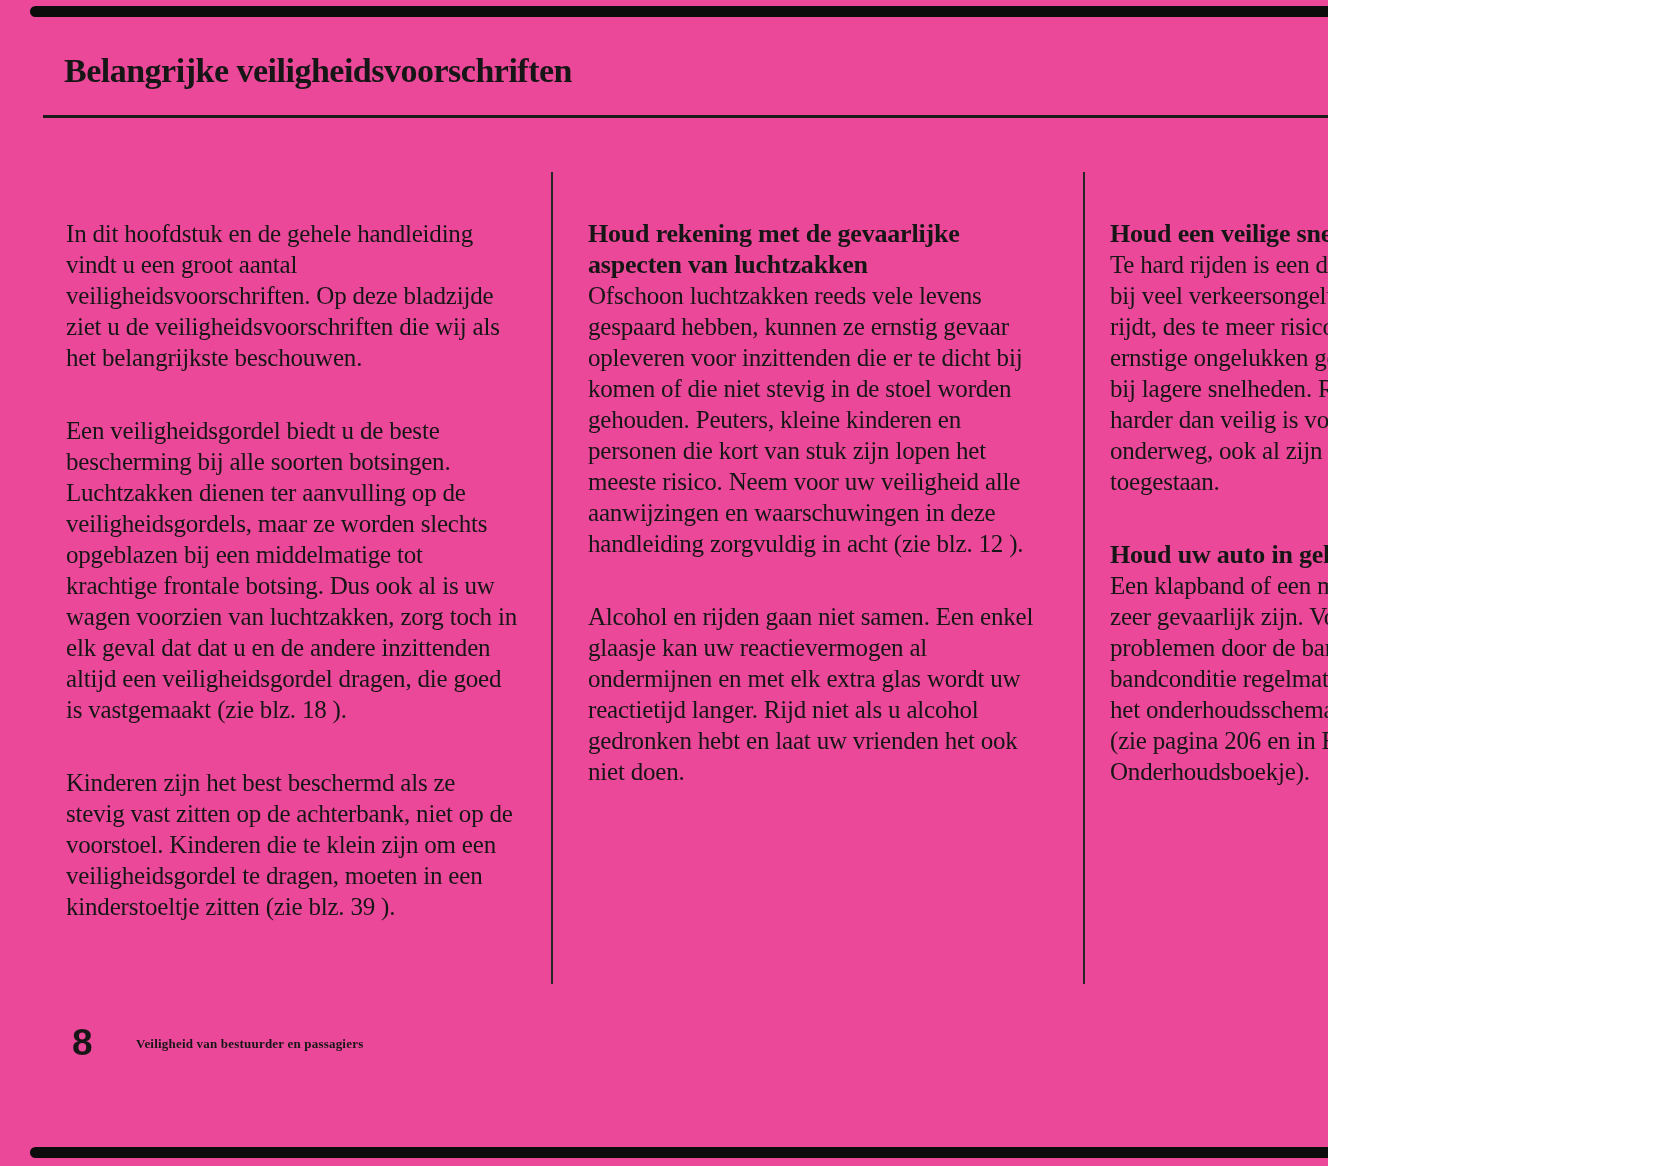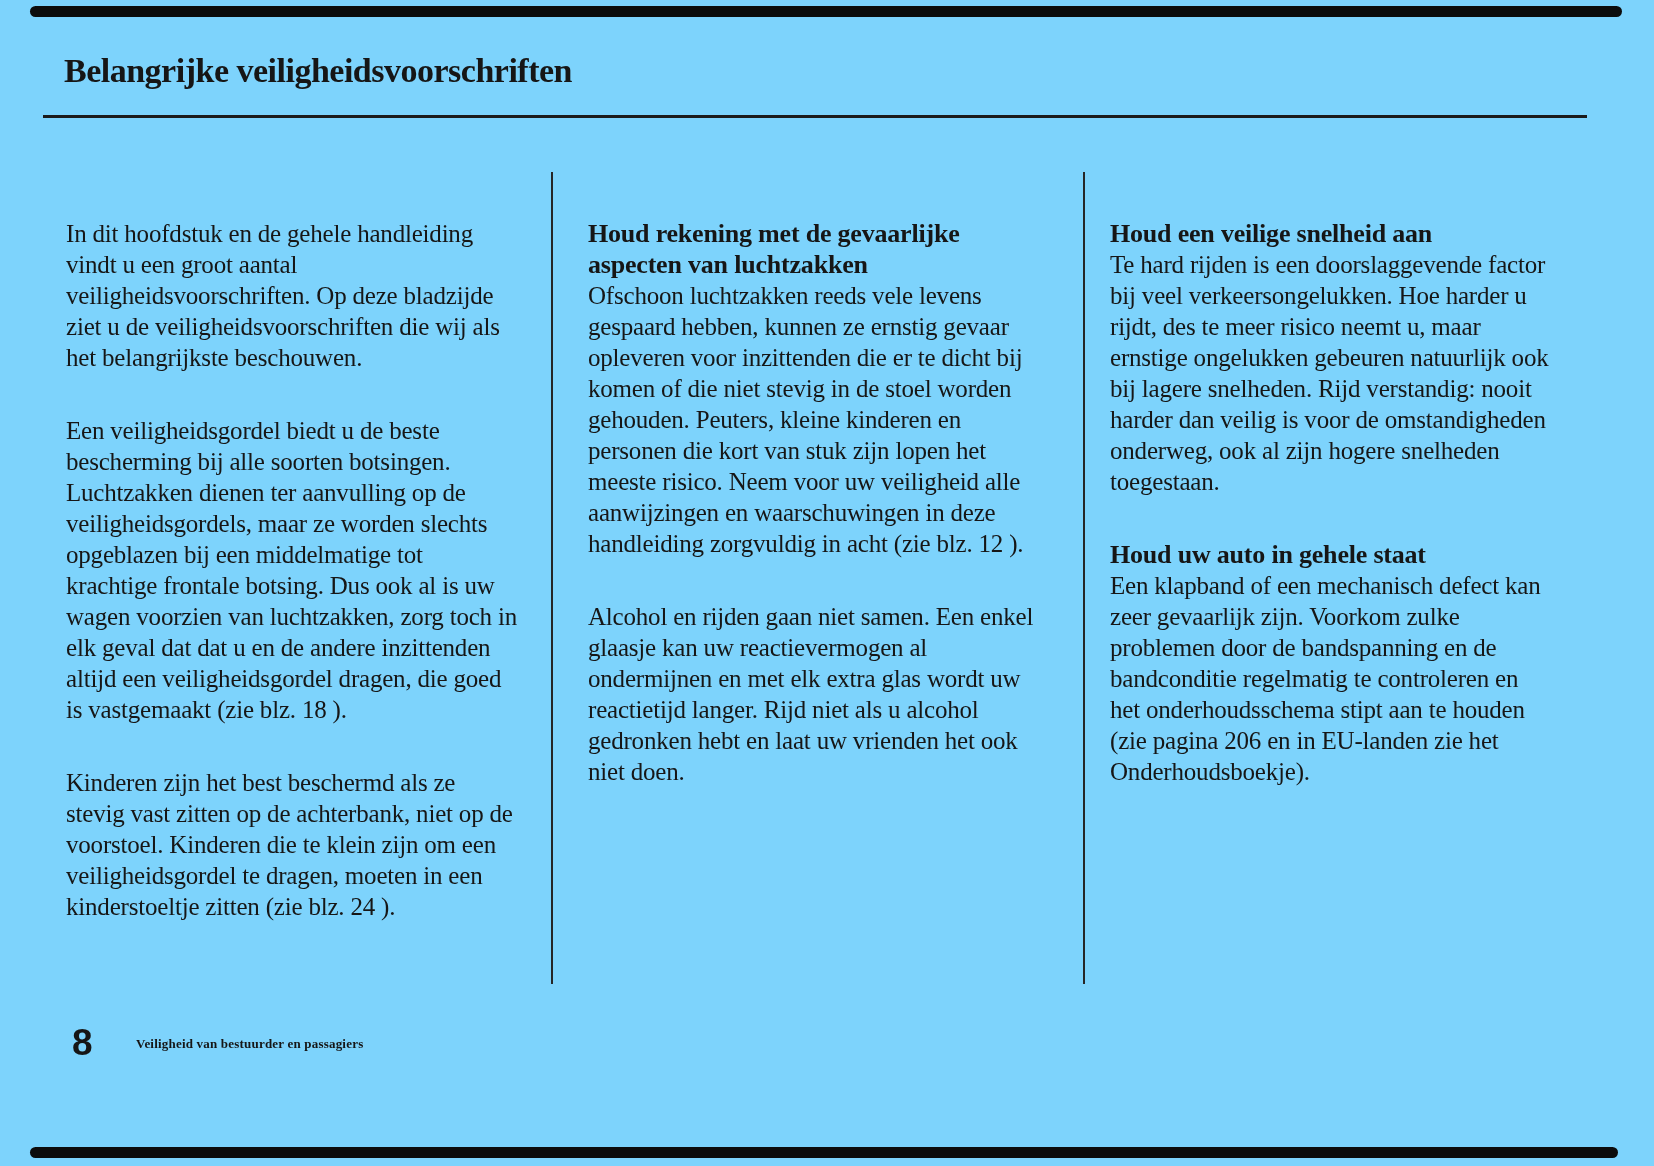--- a/index.html
+++ b/index.html
@@ -2,23 +2,23 @@
 <html><head>
 <meta charset="utf-8">
 <style>
   html, body {
     margin: 0;
     padding: 0;
     background: #ffffff;
   }
   #page {
     position: relative;
-    width: 1654px;
+    width: 1328px;
     height: 1166px;
-    background: #7dd3fc;
+    background: #ec4899;
     color: #161616;
     font-family: "Liberation Serif", "DejaVu Serif", serif;
     overflow: hidden;
     text-decoration: underline;
   }
   .edge-bar {
     position: absolute;
     background: #0c0c0c;
     border-radius: 6px;
   }
@@ -127,21 +127,21 @@
 wagen voorzien van luchtzakken, zorg toch in
 elk geval dat dat u en de andere inzittenden
 altijd een veiligheidsgordel dragen, die goed
 is vastgemaakt (zie blz. 18 ).</p>
     </div>
     <div class="section">
       <p>Kinderen zijn het best beschermd als ze
 stevig vast zitten op de achterbank, niet op de
 voorstoel. Kinderen die te klein zijn om een
 veiligheidsgordel te dragen, moeten in een
-kinderstoeltje zitten (zie blz. 24 ).</p>
+kinderstoeltje zitten (zie blz. 39 ).</p>
     </div>
   </div>
 
   <div id="divider-1" class="divider"></div>
 
   <div id="col-2" class="col">
     <div class="section">
       <h2>Houd rekening met de gevaarlijke
 aspecten van luchtzakken</h2>
       <p>Ofschoon luchtzakken reeds vele levens

